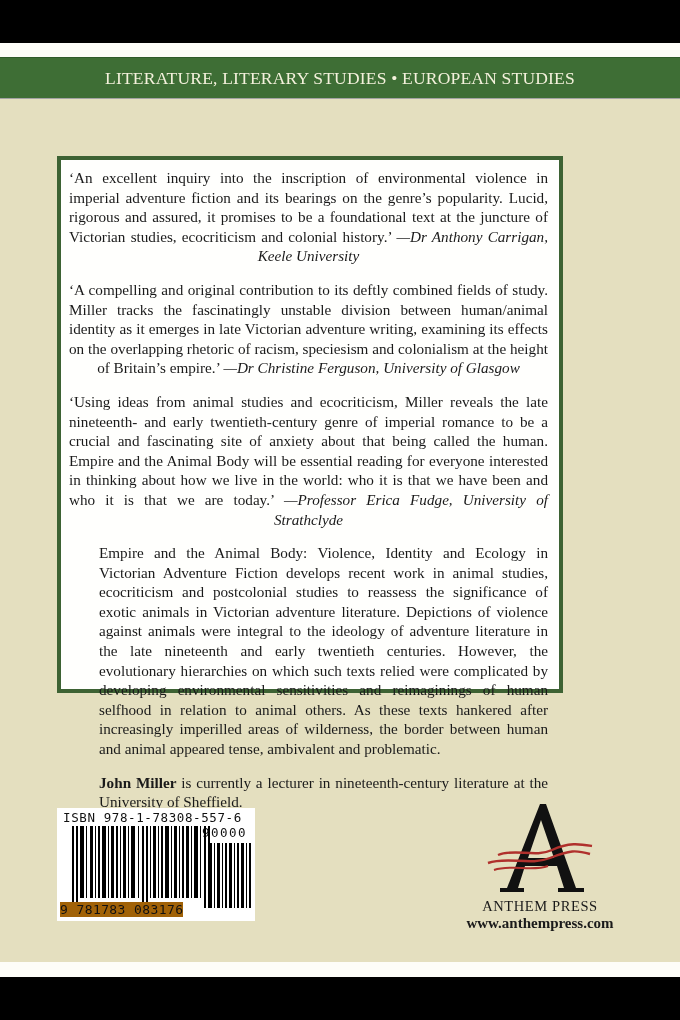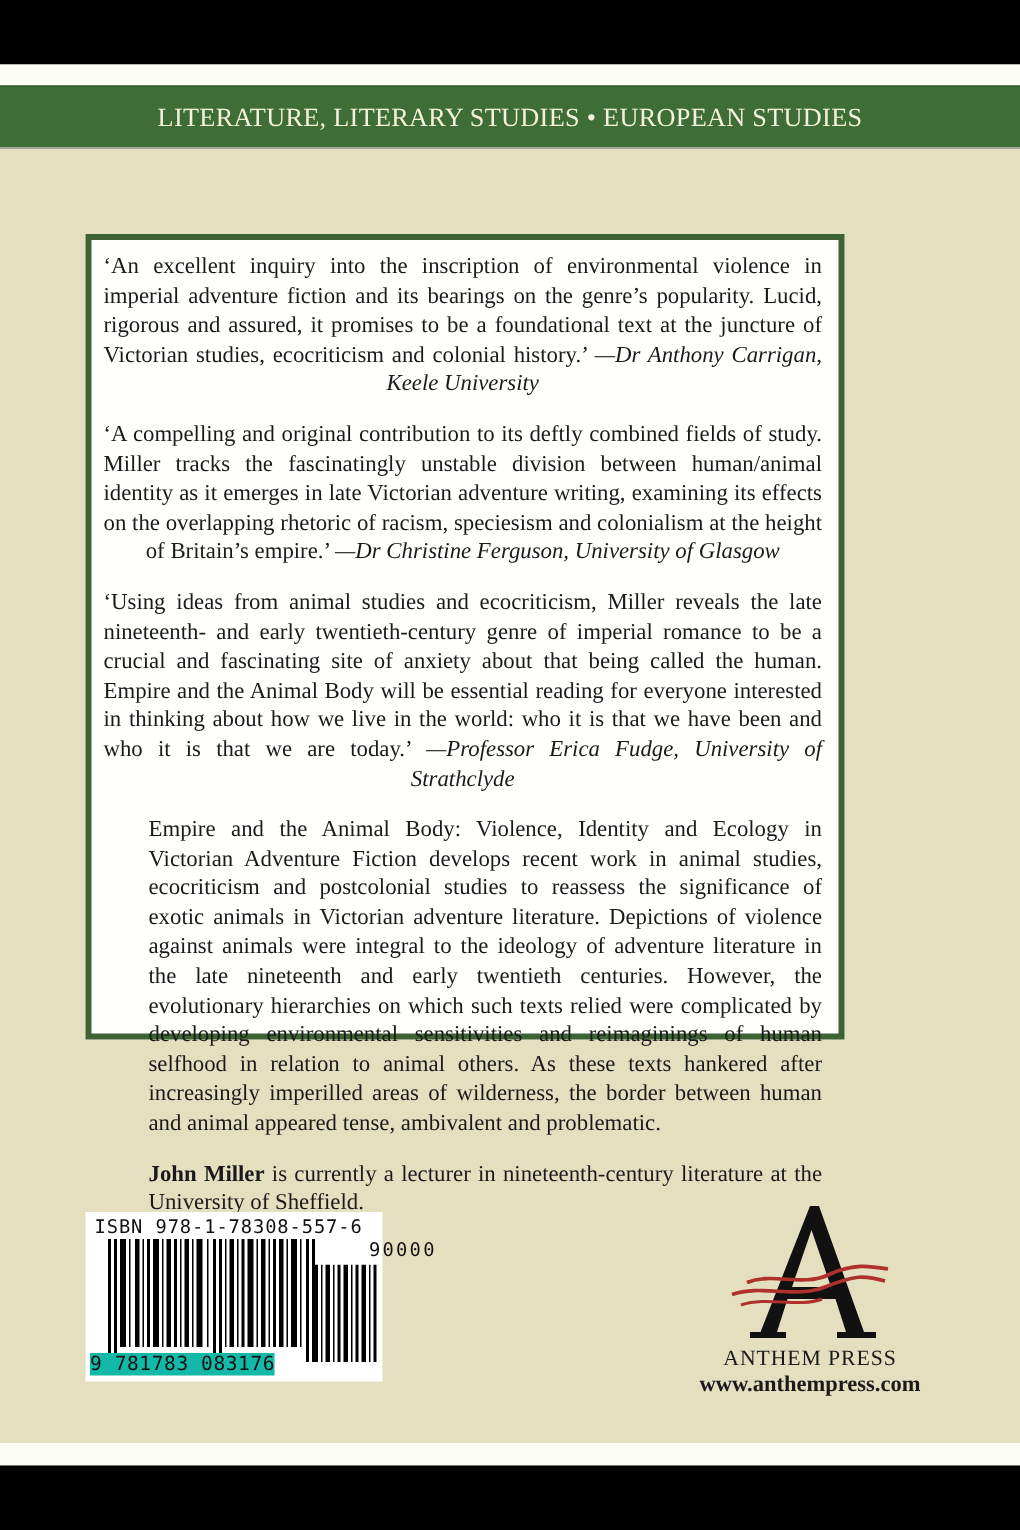--- a/index.html
+++ b/index.html
@@ -40,25 +40,25 @@
   .barcode {
     position: absolute; left: 57px; top: 808px; width: 198px; height: 113px;
     background: #fff;
   }
   .isbn-text {
     position: absolute; left: 6px; top: 2px; font-family: "DejaVu Sans Mono", monospace;
     font-size: 12.5px; letter-spacing: 0.6px; color: #111; white-space: nowrap;
   }
   .price-text {
     position: absolute; left: 145px; top: 17px; font-family: "DejaVu Sans Mono", monospace;
-    font-size: 12.5px; letter-spacing: 1.5px; color: #111; margin-left: 44px;
+    font-size: 12.5px; letter-spacing: 1.5px; color: #111;
   }
   .ean-text {
     position: absolute; left: 3px; top: 94px; font-family: "DejaVu Sans Mono", monospace;
-    font-size: 13px; letter-spacing: 0.4px; color: #111; white-space: nowrap; background: #14b8a6;
+    font-size: 13px; letter-spacing: 0.4px; color: #111; white-space: nowrap; background: #a16207;
   }
   .bars-main { position: absolute; left: 15px; top: 18px; width: 150px; height: 82px; }
   .bars-addon { position: absolute; left: 153px; top: 35px; width: 42px; height: 65px; }
 
   .publisher { position: absolute; left: 440px; top: 800px; width: 200px; height: 130px; }
   .logo-svg { position: absolute; left: 40px; top: 0; }
   .pub-name {
     position: absolute; left: 0; top: 98px; width: 200px; text-align: center;
     font-size: 14.5px; letter-spacing: 0.6px; color: #1a1a1a;
   }

